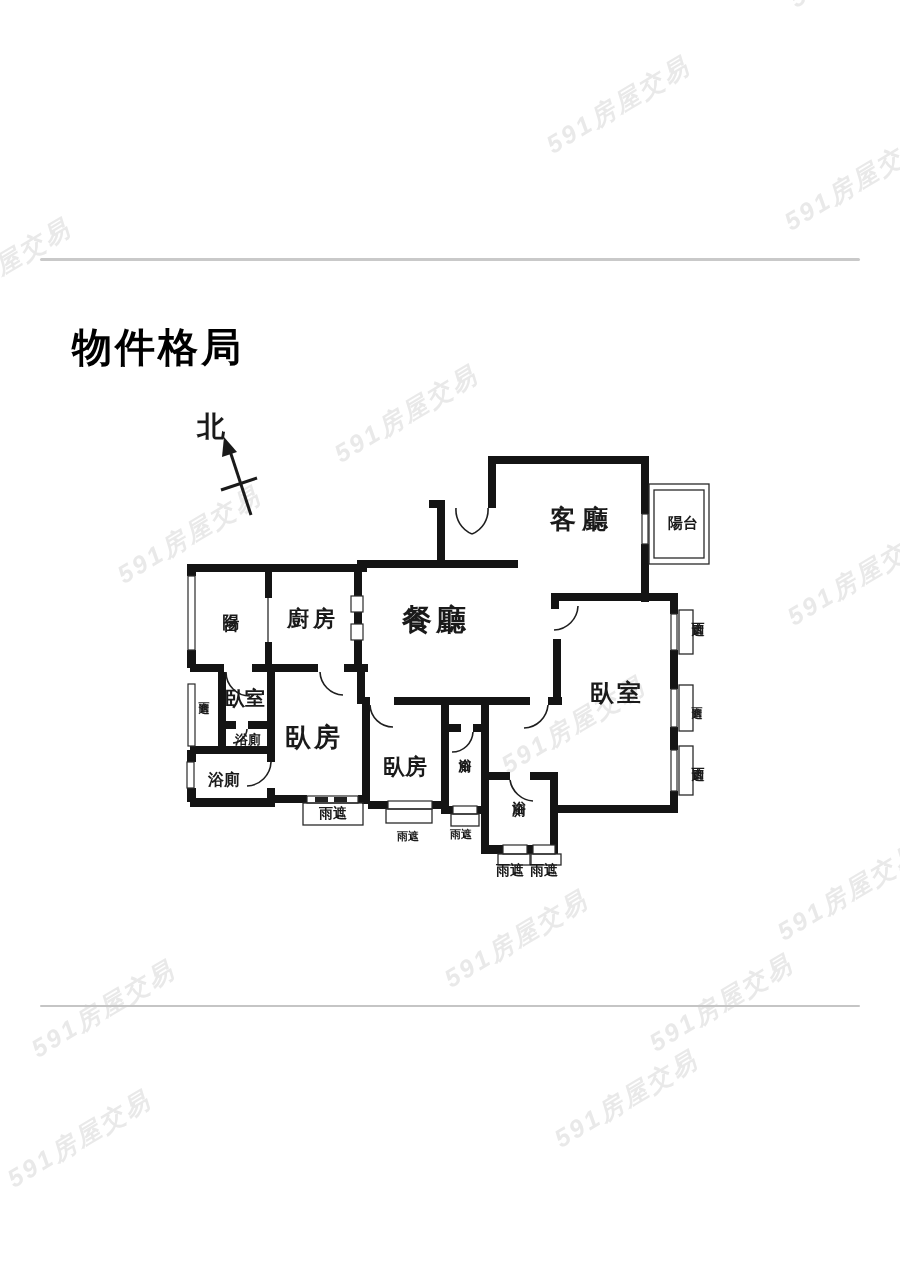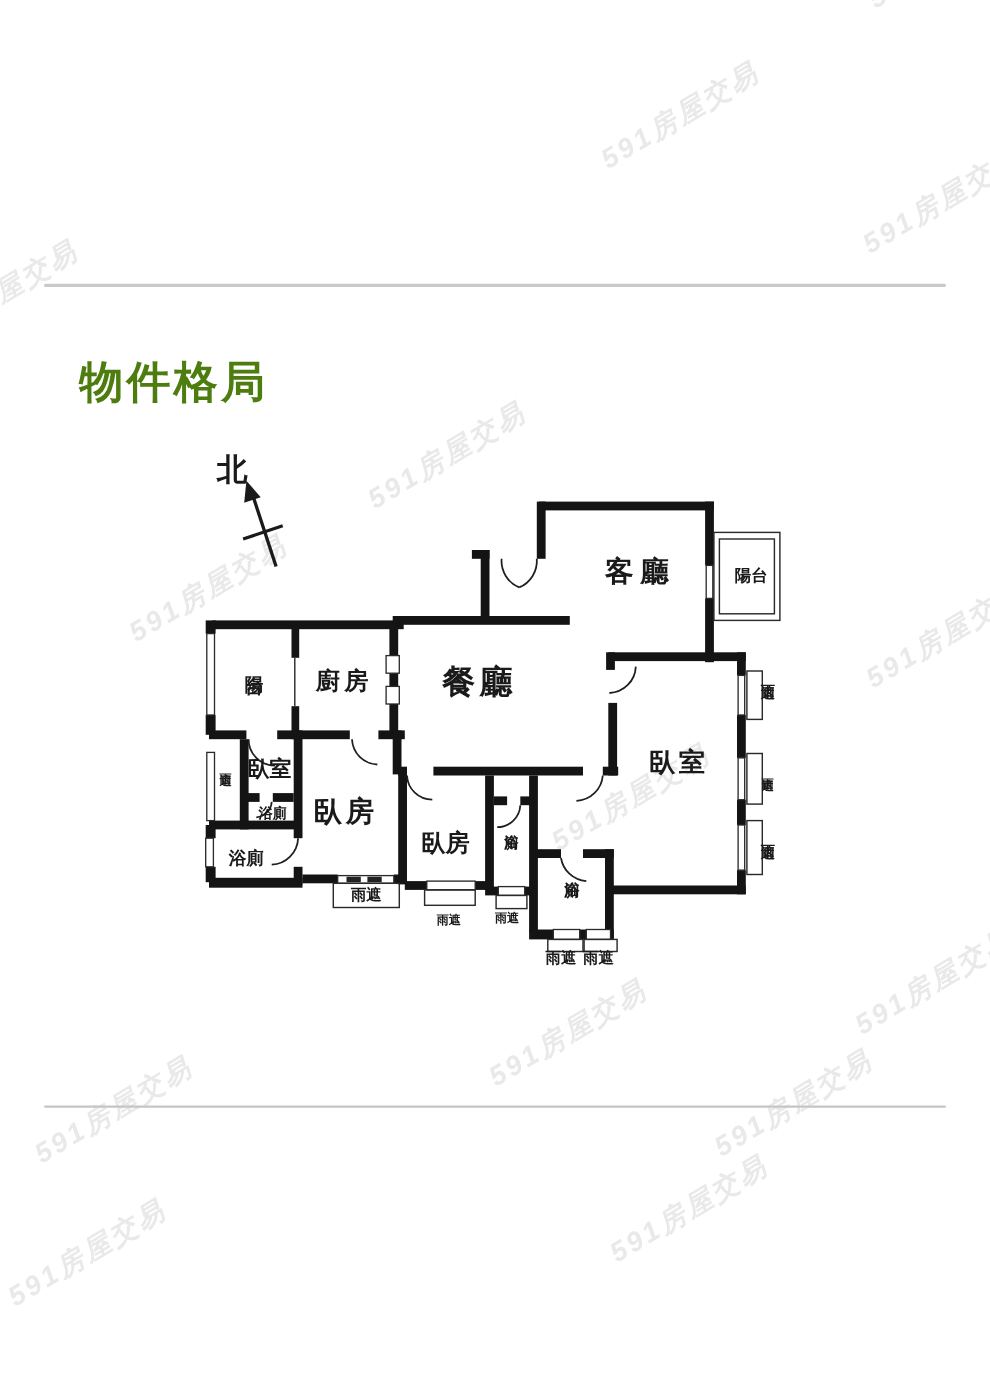--- a/index.html
+++ b/index.html
@@ -2,21 +2,21 @@
 <html><head>
 <meta charset="utf-8">
 <style>
   html,body{margin:0;padding:0;background:#fff;}
   .page{position:relative;width:900px;height:1273px;background:#ffffff;overflow:hidden;
         font-family:"Liberation Sans",sans-serif;}
   .divider{position:absolute;left:40px;width:820px;height:3px;background:#c9c9c9;border-radius:2px;}
   .divider.top{top:258px;}
   .divider.bottom{top:1005px;height:2px;background:#c5c5c5;}
   .page-title{position:absolute;left:72px;top:320px;font-size:40px;font-weight:600;
-        color:#4d7c0f;letter-spacing:3px;margin:0;}
+        color:#000000;letter-spacing:3px;margin:0;}
   .wm{position:absolute;white-space:nowrap;transform:rotate(-31deg);transform-origin:left bottom;
         font-weight:700;font-size:25px;letter-spacing:3px;color:#e9e9e9;user-select:none;
         font-style:italic;}
   .plan-svg{position:absolute;left:170px;top:395px;width:550px;height:495px;}
   .plan-svg text{font-family:"Liberation Serif","DejaVu Serif",serif;fill:#1a1a1a;font-weight:600;}
   .plan-svg .vtext{writing-mode:vertical-rl;text-orientation:upright;}
   .wall{fill:#141414;}
   .thin{fill:none;stroke:#2a2a2a;stroke-width:1.3;}
   .thinw{fill:#ffffff;stroke:#2a2a2a;stroke-width:1.2;}
   .arc{fill:none;stroke:#1f1f1f;stroke-width:1.6;}

